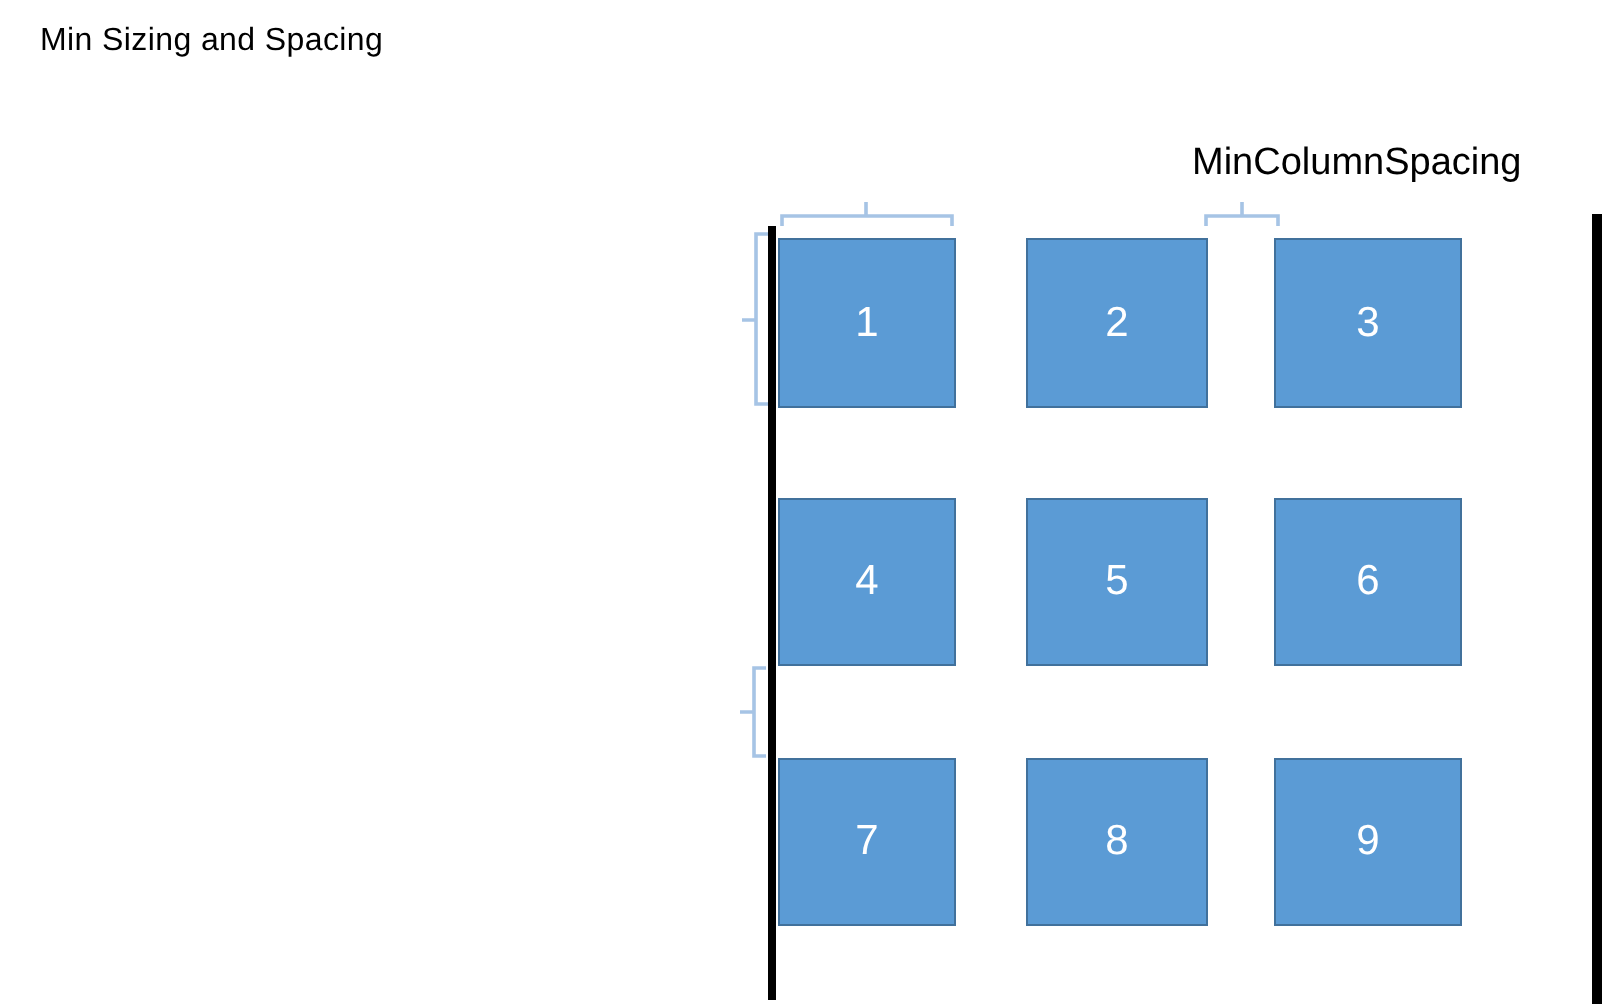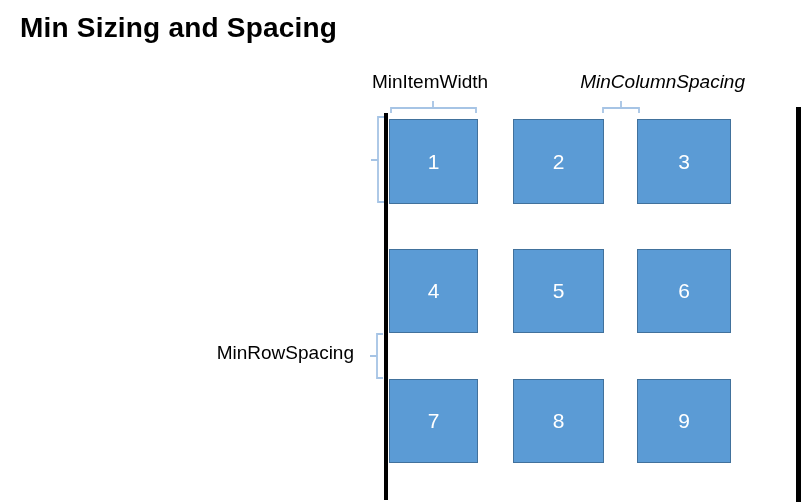--- a/index.html
+++ b/index.html
@@ -6,30 +6,29 @@
   html, body { background: #ffffff; }
   body {
     font-family: "Liberation Sans", sans-serif;
     width: 802px; height: 502px;
     position: relative; overflow: hidden;
   }
   .slide { position: absolute; left: 0; top: 0; width: 802px; height: 502px; background: #ffffff; }
 
   .slide-title {
     position: absolute; left: 20px; top: 12px;
-    font-size: 28px; color: #000000; letter-spacing: 0.2px;
+    font-size: 16px; color: #000000; letter-spacing: 0.2px;
     white-space: nowrap;
-    font-weight: bold;
   }
 
   .anno-label {
     position: absolute; font-size: 19px; color: #000000; white-space: nowrap;
   }
   .lbl-item-width     { left: 330px; top: 71px; width: 200px; text-align: center; }
-  .lbl-col-spacing    { left: 545px; top: 71px; width: 200px; text-align: right; font-style: italic; }
+  .lbl-col-spacing    { left: 596px; top: 71px; width: 200px; text-align: left; }
   .lbl-item-height    { left: 155px; top: 148px; width: 200px; text-align: right; }
   .lbl-row-spacing    { left: 154px; top: 342px; width: 200px; text-align: right; }
 
   .vline { position: absolute; background: #000000; }
   .vline-left  { left: 384px; top: 113px; width: 4px; height: 387px; }
   .vline-right { left: 796px; top: 107px; width: 5px; height: 395px; }
 
   .grid-item {
     position: absolute;
     background: #5B9BD5;
@@ -51,23 +50,21 @@
 
   .braces-overlay { position: absolute; left: 0; top: 0; width: 802px; height: 502px; pointer-events: none; }
 </style>
 </head>
 <body>
 
 <div class="slide">
 
   <div class="slide-title">Min Sizing and Spacing</div>
 
-  <div class="anno-label lbl-item-width">MinItemWidth</div>
   <div class="anno-label lbl-col-spacing">MinColumnSpacing</div>
-  <div class="anno-label lbl-row-spacing">MinRowSpacing</div>
 
   <div class="vline vline-left"></div>
   <div class="vline vline-right"></div>
 
   <svg class="braces-overlay" width="802" height="502" viewBox="0 0 802 502" fill="none">
     <path d="M391 113 V108 H476 V113 M433 108 V101" stroke-width="1.8" fill="none" stroke="#A6C4E5"></path>
     <path d="M603 113 V108 H639 V113 M621 108 V101" stroke-width="1.8" fill="none" stroke="#A6C4E5"></path>
     <path d="M384 117 H378 V202 H384 M378 160 H371" stroke-width="1.8" fill="none" stroke="#A6C4E5"></path>
     <path d="M383 334 H377 V378 H383 M377 356 H370" stroke-width="1.8" fill="none" stroke="#A6C4E5"></path>
   </svg>

